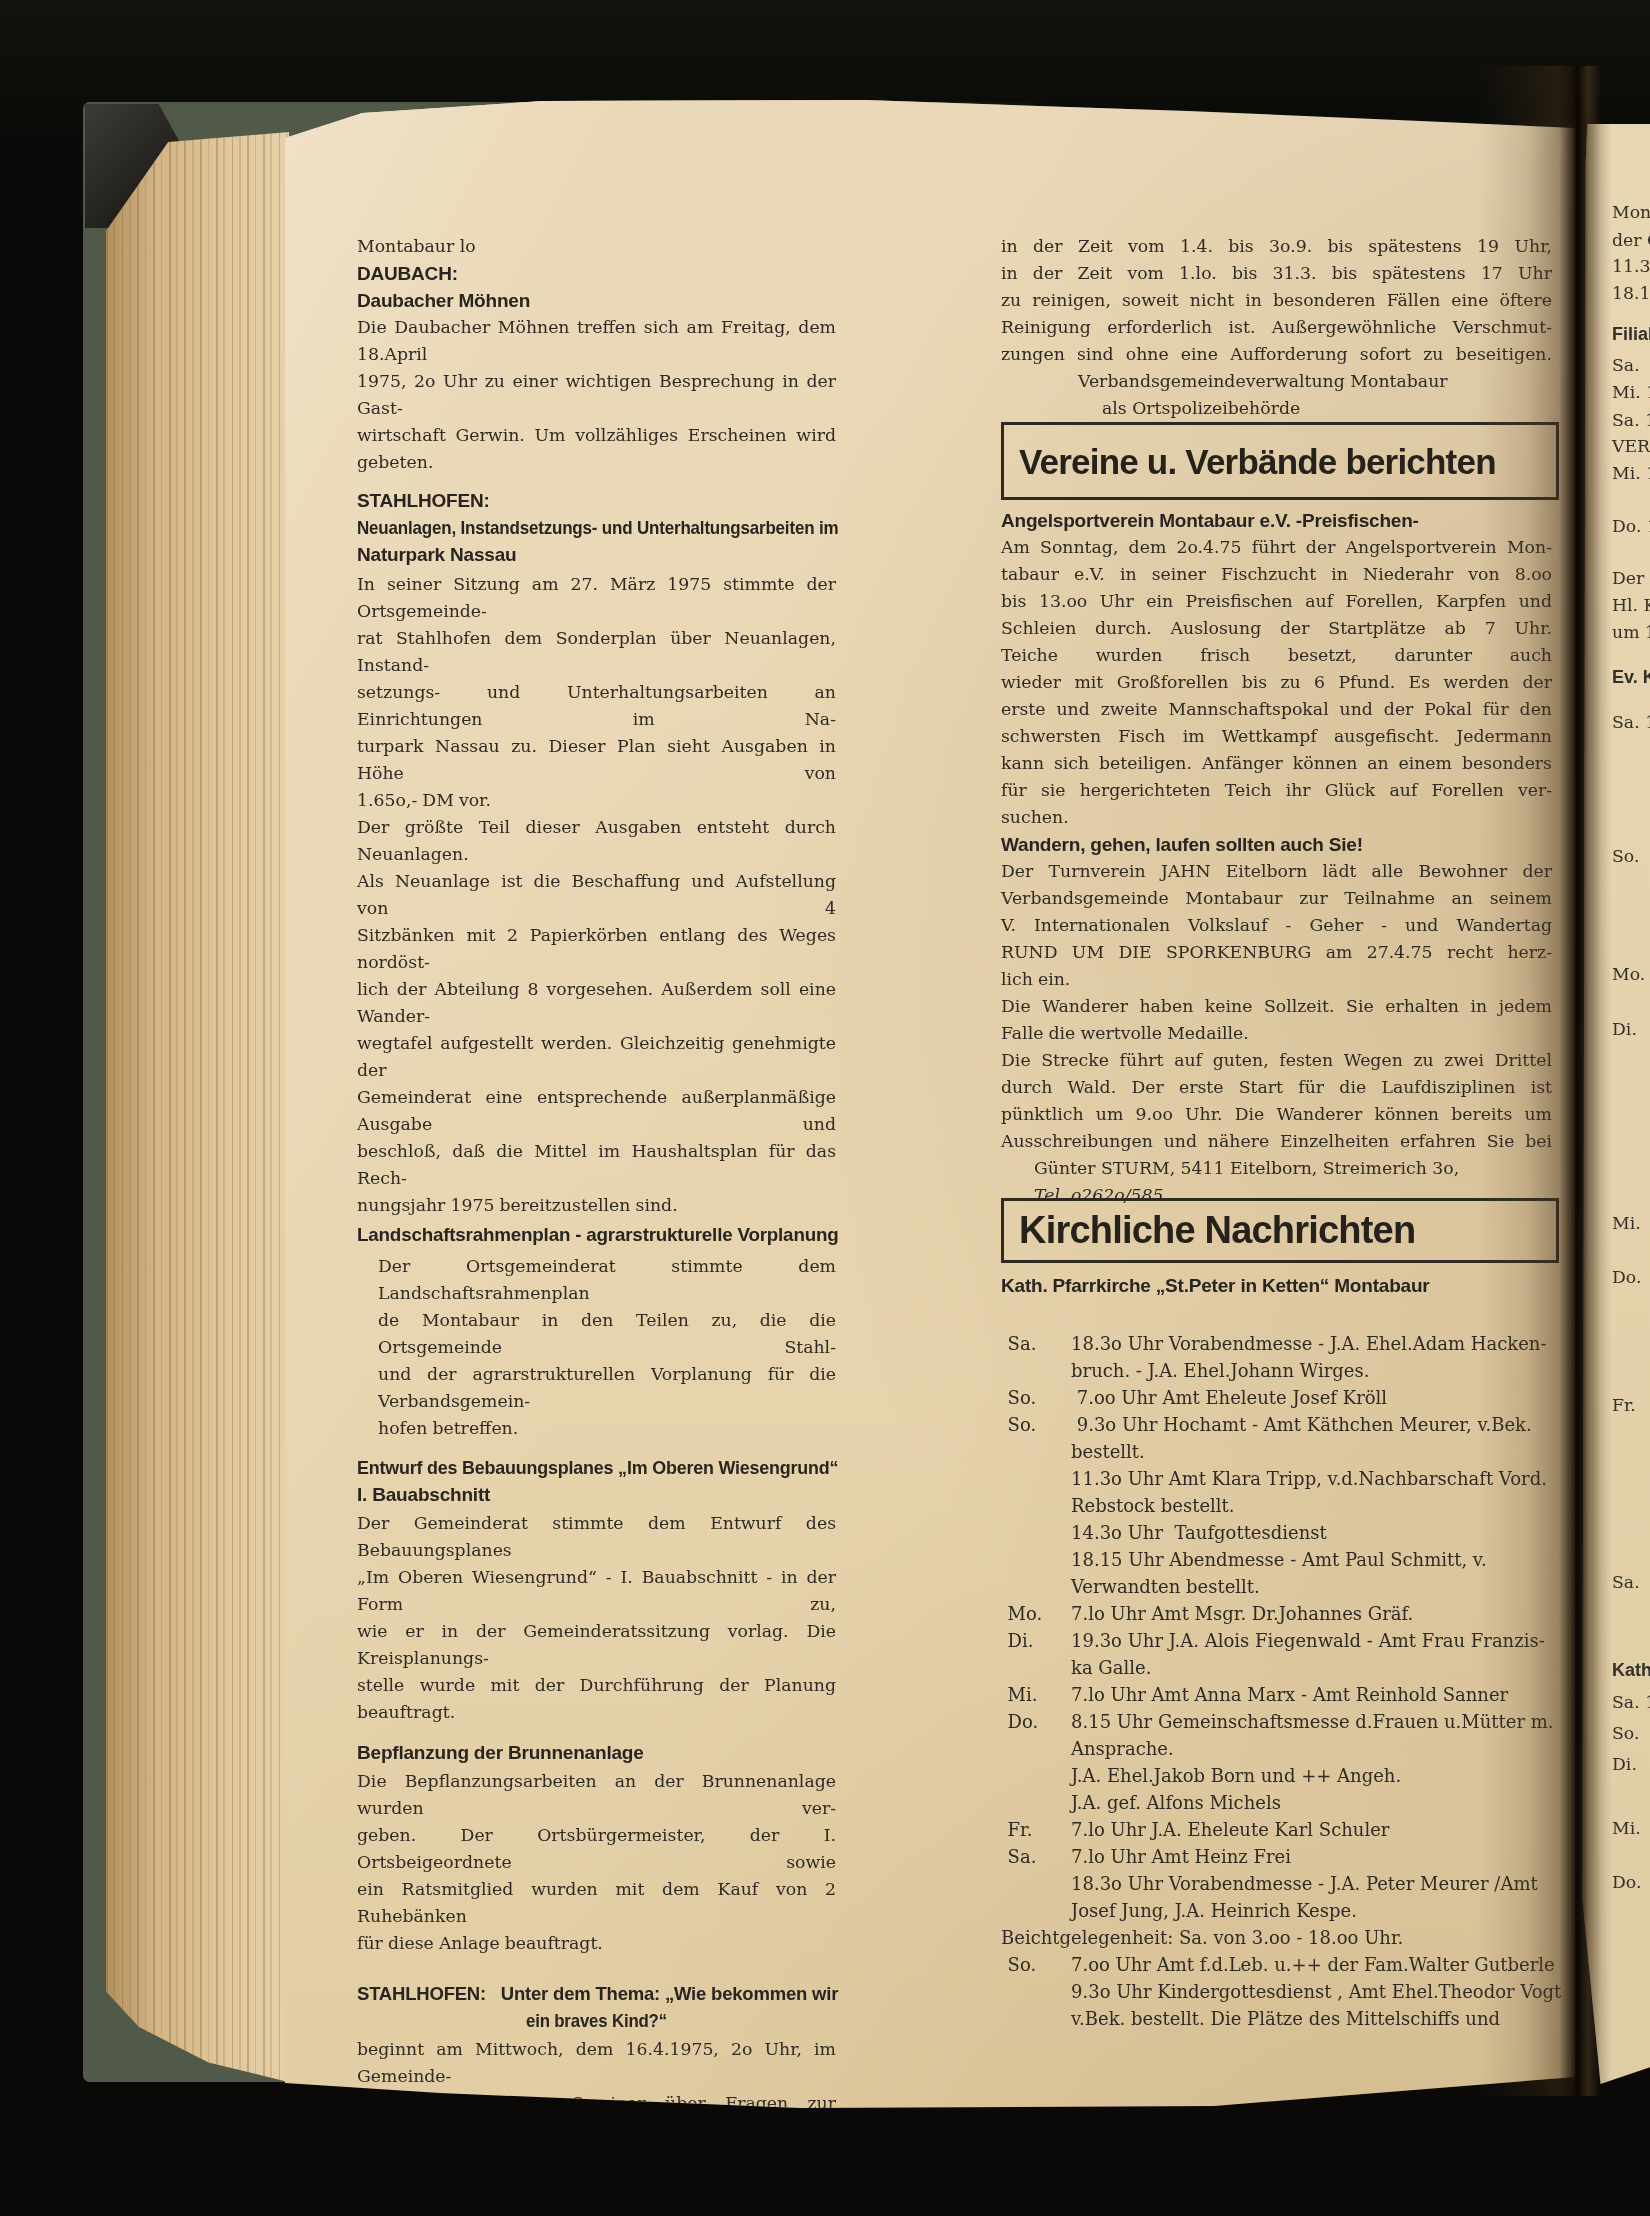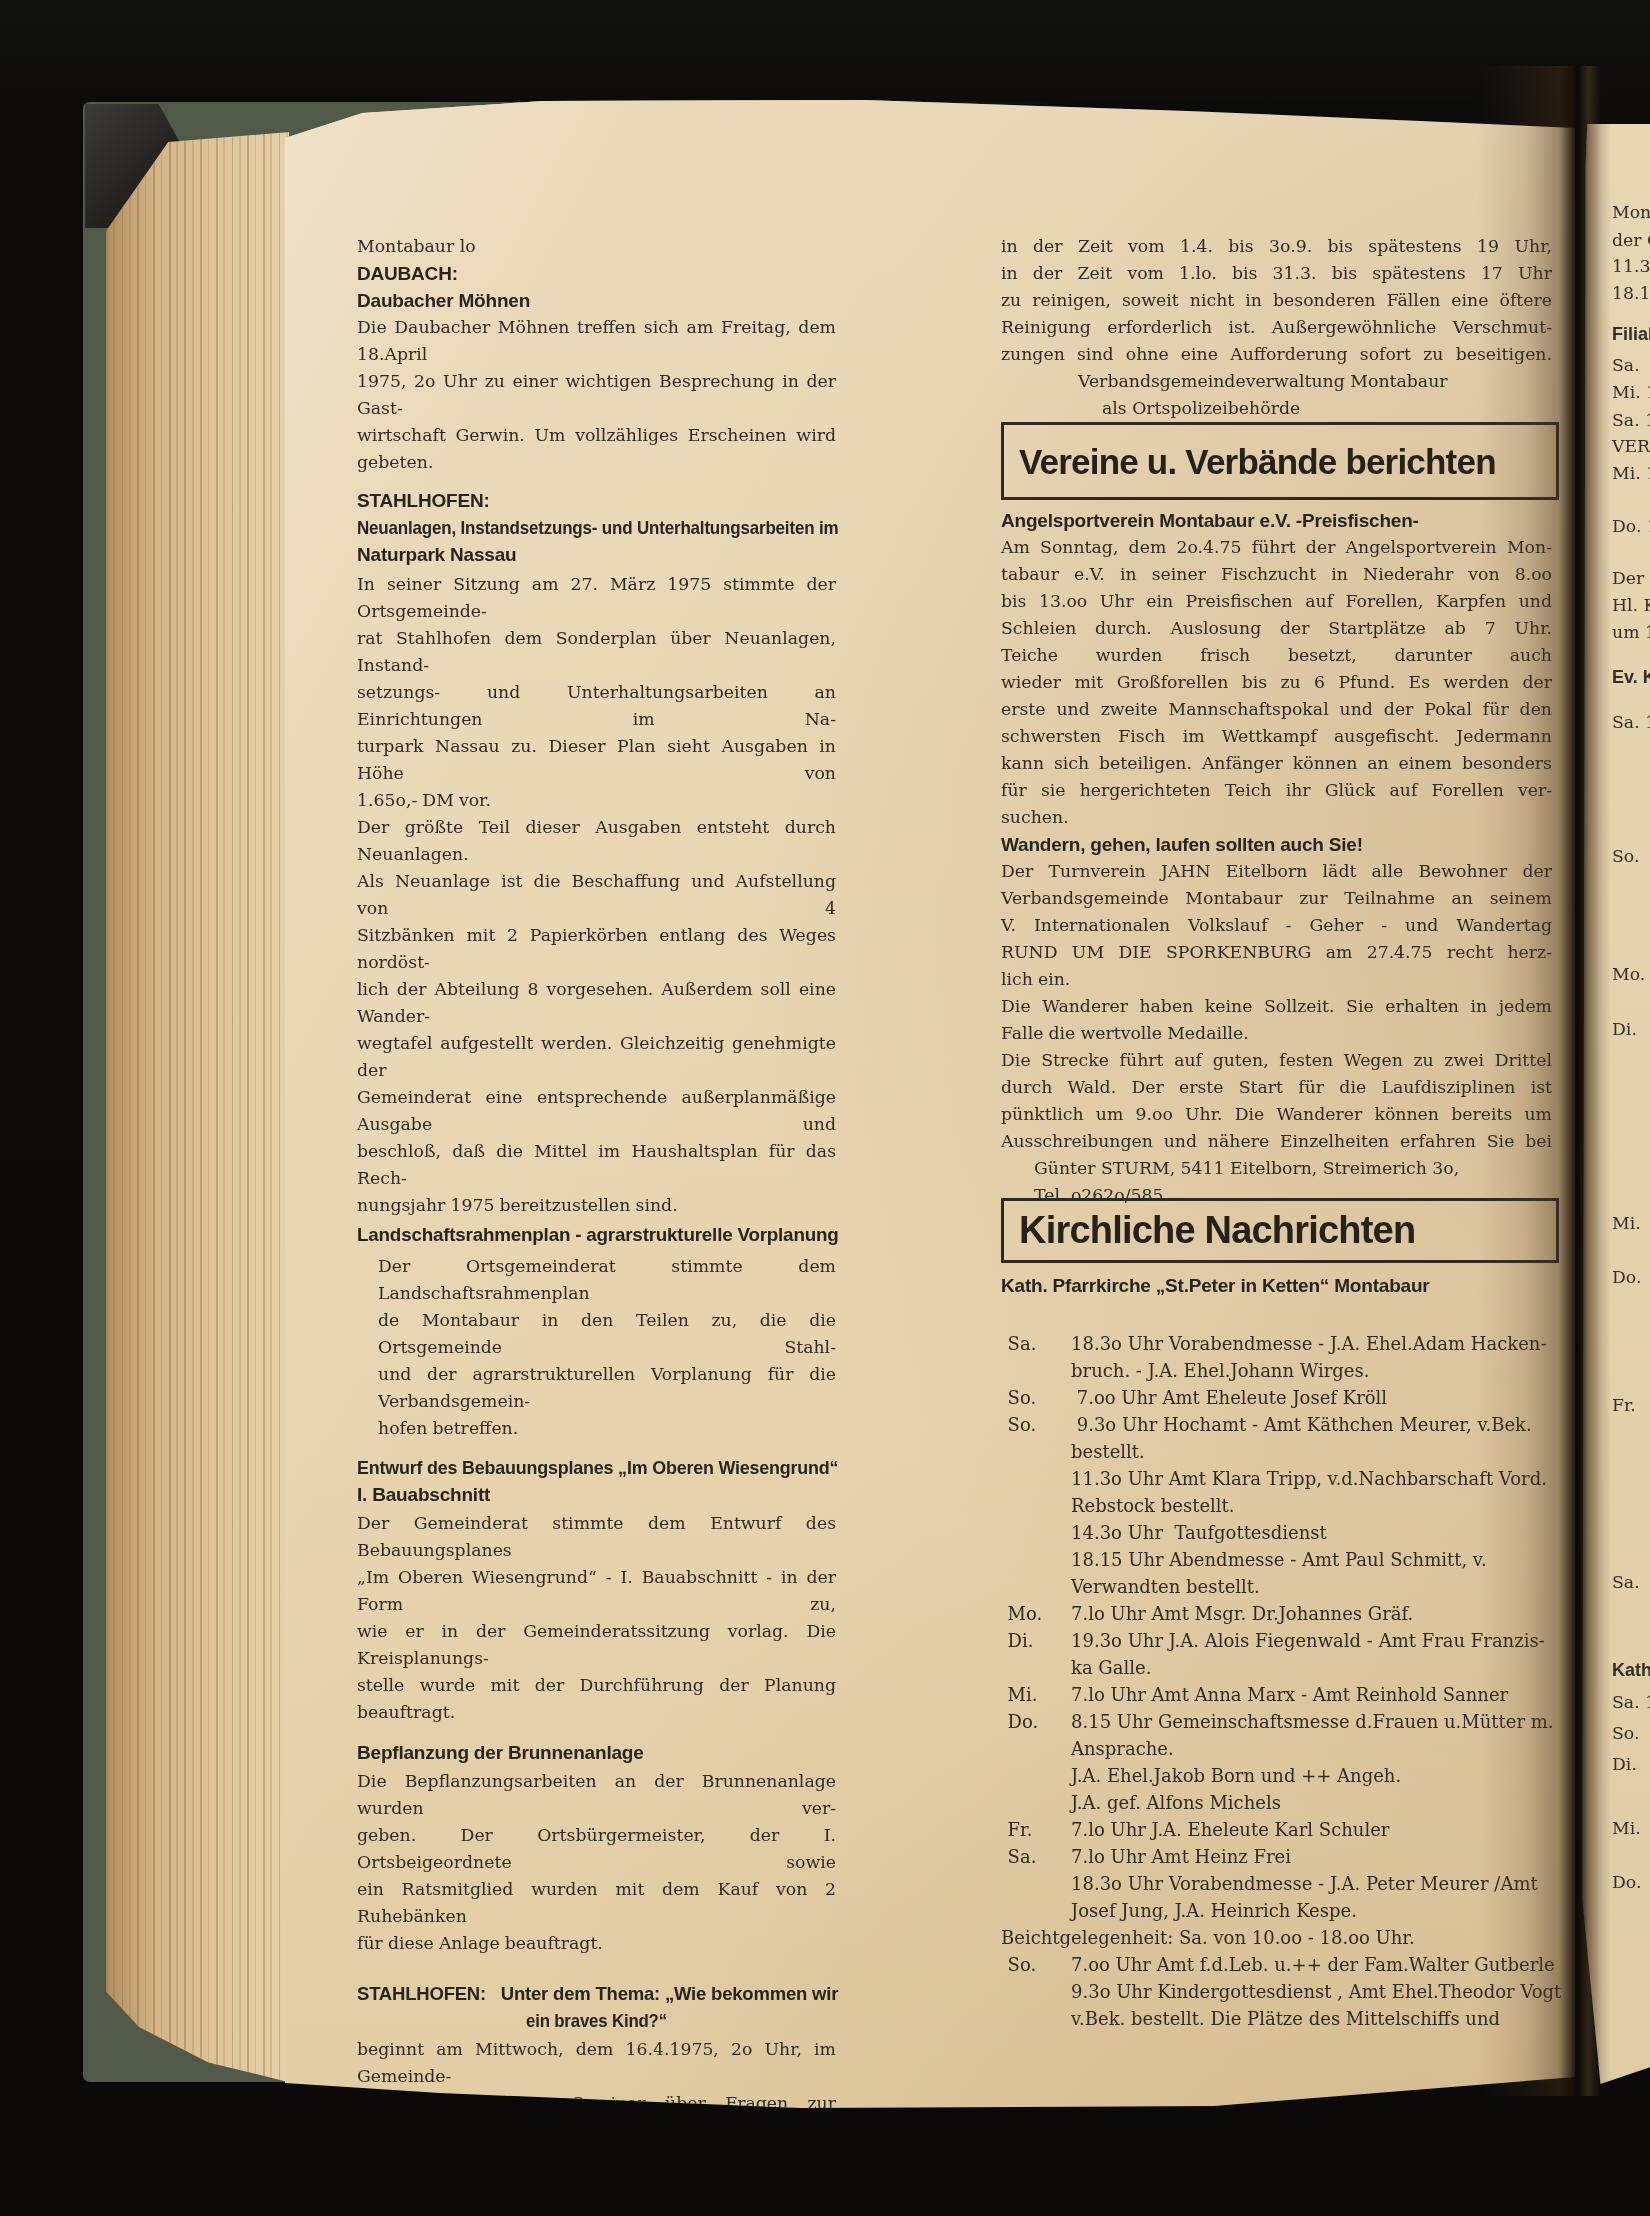--- a/index.html
+++ b/index.html
@@ -166,21 +166,21 @@
         </div>
         <div>
           <div class="bline">Die Strecke führt auf guten, festen Wegen zu zwei Drittel</div>
           <div class="bline">durch Wald. Der erste Start für die Laufdisziplinen ist</div>
           <div class="bline">pünktlich um 9.oo Uhr. Die Wanderer können bereits um</div>
         </div>
         <div>
           <div class="bline">Ausschreibungen und nähere Einzelheiten erfahren Sie bei</div>
         </div>
         <div class="pline" style="margin-left: 33px;"><span class="htext">Günter STURM, 5411 Eitelborn, Streimerich 3o,</span></div>
-        <div class="pline" style="margin-left: 33px;"><span class="htext">Tel. o262o/585</span></div>
+        <div class="pline" style="margin-left: 33px; font-style: italic;"><span class="htext">Tel. o262o/585</span></div>
         <div class="secbox" style="height: 65px; font-size: 38px; margin-top: -11.6px;">
           <span>Kirchliche Nachrichten</span>
         </div>
         <div class="hline" style="margin-top: 9px;"><span class="htext">Kath. Pfarrkirche „St.Peter in Ketten“ Montabaur</span></div>
         <div style="margin-top: 31px;">
           <div class="srow"><span class="day">Sa.</span><span>18.3o Uhr Vorabendmesse - J.A. Ehel.Adam Hacken-</span></div>
           <div class="srow"><span>bruch. - J.A. Ehel.Johann Wirges.</span></div>
           <div class="srow"><span class="day">So.</span><span> 7.oo Uhr Amt Eheleute Josef Kröll</span></div>
           <div class="srow"><span class="day">So.</span><span> 9.3o Uhr Hochamt - Amt Käthchen Meurer, v.Bek.</span></div>
           <div class="srow"><span>bestellt.</span></div>
@@ -194,21 +194,21 @@
           <div class="srow"><span>ka Galle.</span></div>
           <div class="srow"><span class="day">Mi.</span><span>7.lo Uhr Amt Anna Marx - Amt Reinhold Sanner</span></div>
           <div class="srow"><span class="day">Do.</span><span>8.15 Uhr Gemeinschaftsmesse d.Frauen u.Mütter m.</span></div>
           <div class="srow"><span>Ansprache.</span></div>
           <div class="srow"><span>J.A. Ehel.Jakob Born und ++ Angeh.</span></div>
           <div class="srow"><span>J.A. gef. Alfons Michels</span></div>
           <div class="srow"><span class="day">Fr.</span><span>7.lo Uhr J.A. Eheleute Karl Schuler</span></div>
           <div class="srow"><span class="day">Sa.</span><span>7.lo Uhr Amt Heinz Frei</span></div>
           <div class="srow"><span>18.3o Uhr Vorabendmesse - J.A. Peter Meurer /Amt</span></div>
           <div class="srow"><span>Josef Jung, J.A. Heinrich Kespe.</span></div>
-          <div class="srow flushrow"><span>Beichtgelegenheit: Sa. von 10.oo - 18.oo Uhr.</span></div>
+          <div class="srow flushrow"><span>Beichtgelegenheit: Sa. von 3.oo - 18.oo Uhr.</span></div>
           <div class="srow"><span class="day">So.</span><span>7.oo Uhr Amt f.d.Leb. u.++ der Fam.Walter Gutberle</span></div>
           <div class="srow"><span>9.3o Uhr Kindergottesdienst , Amt Ehel.Theodor Vogt</span></div>
           <div class="srow"><span>v.Bek. bestellt. Die Plätze des Mittelschiffs und</span></div>
         </div>
       </div>
   </div>
   <div class="rpage" id="right-page">
       <div class="rfrag" style="top: 78px;">Mont</div>
       <div class="rfrag" style="top: 106px;">der C</div>
       <div class="rfrag" style="top: 132px;">11.3o</div>

